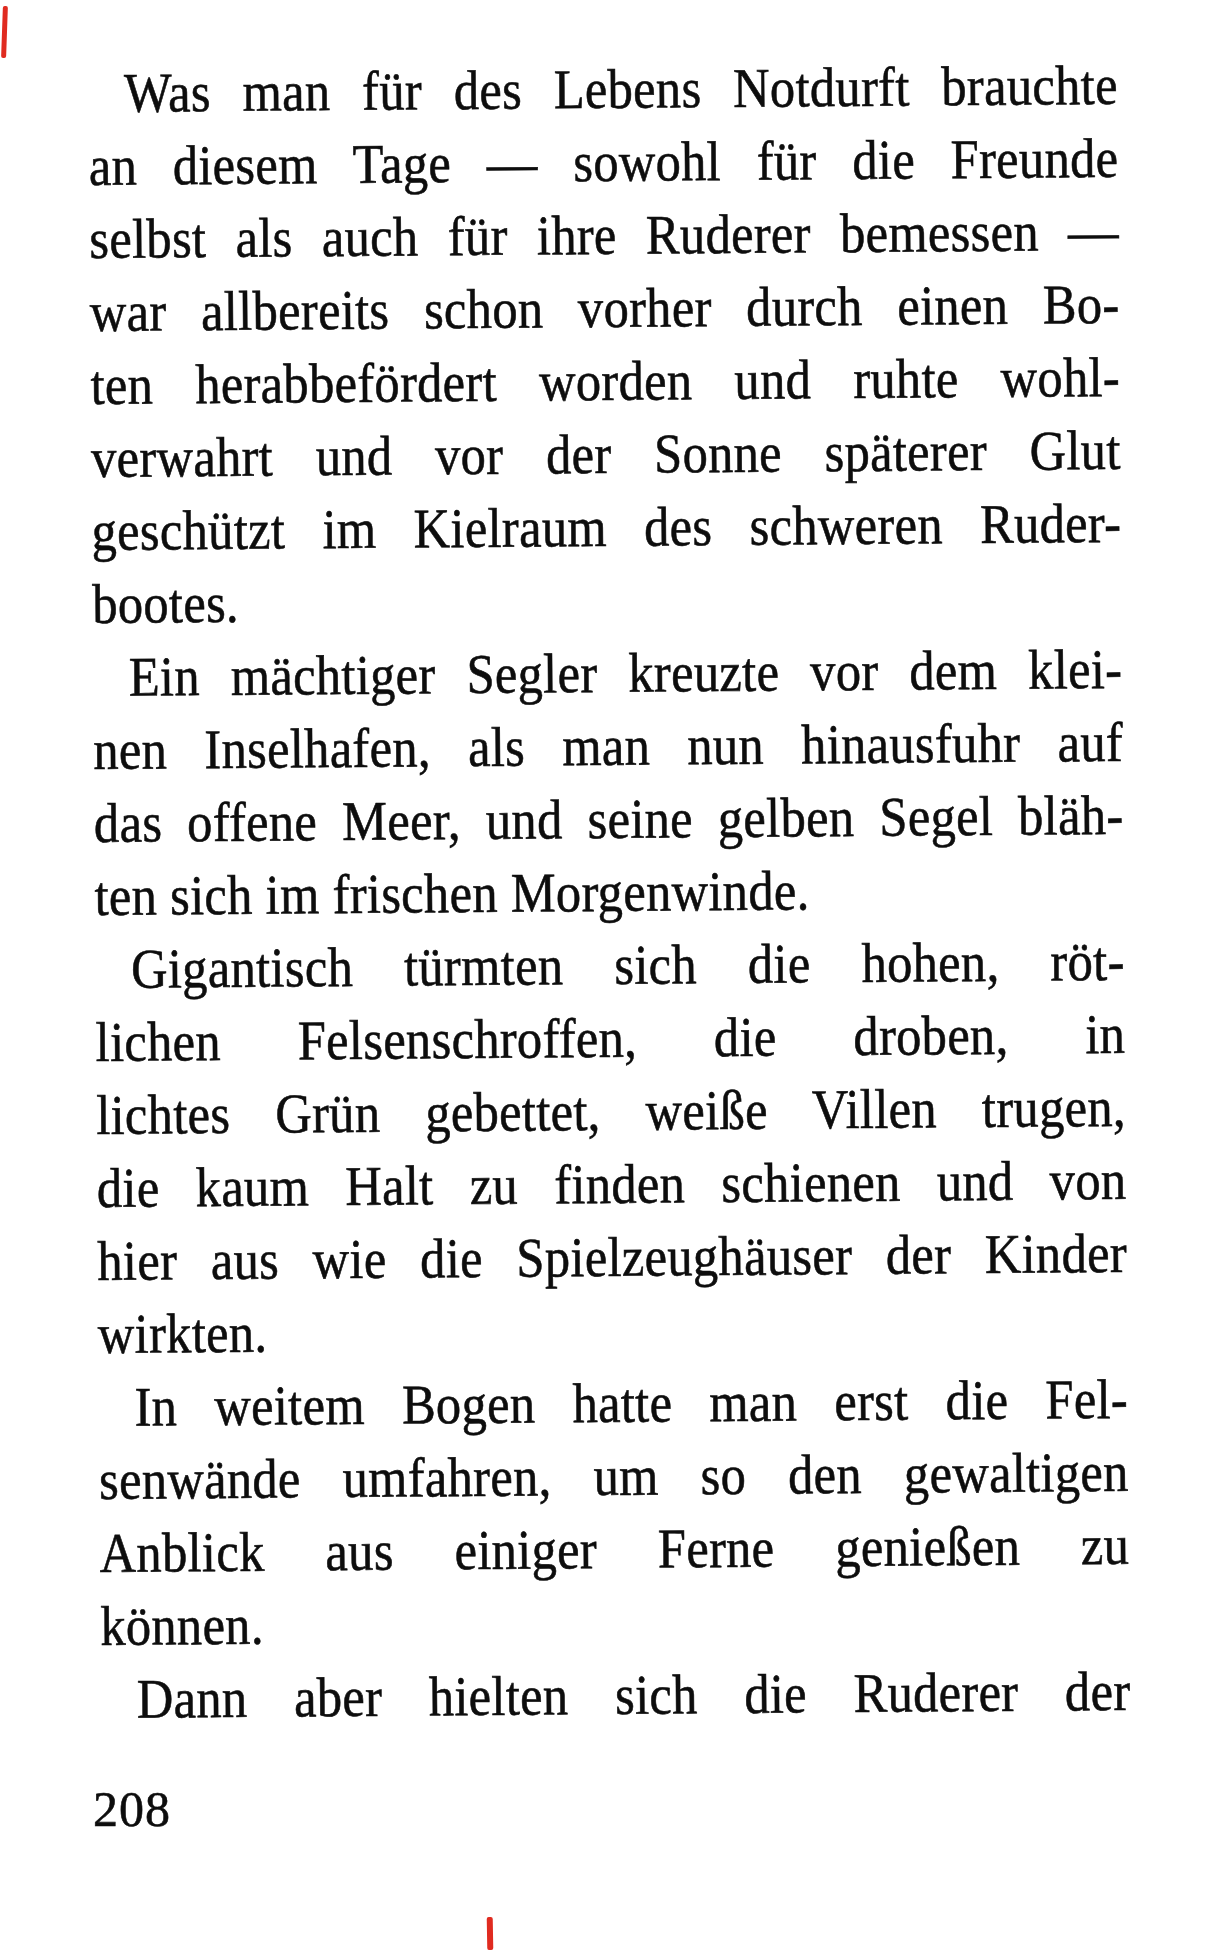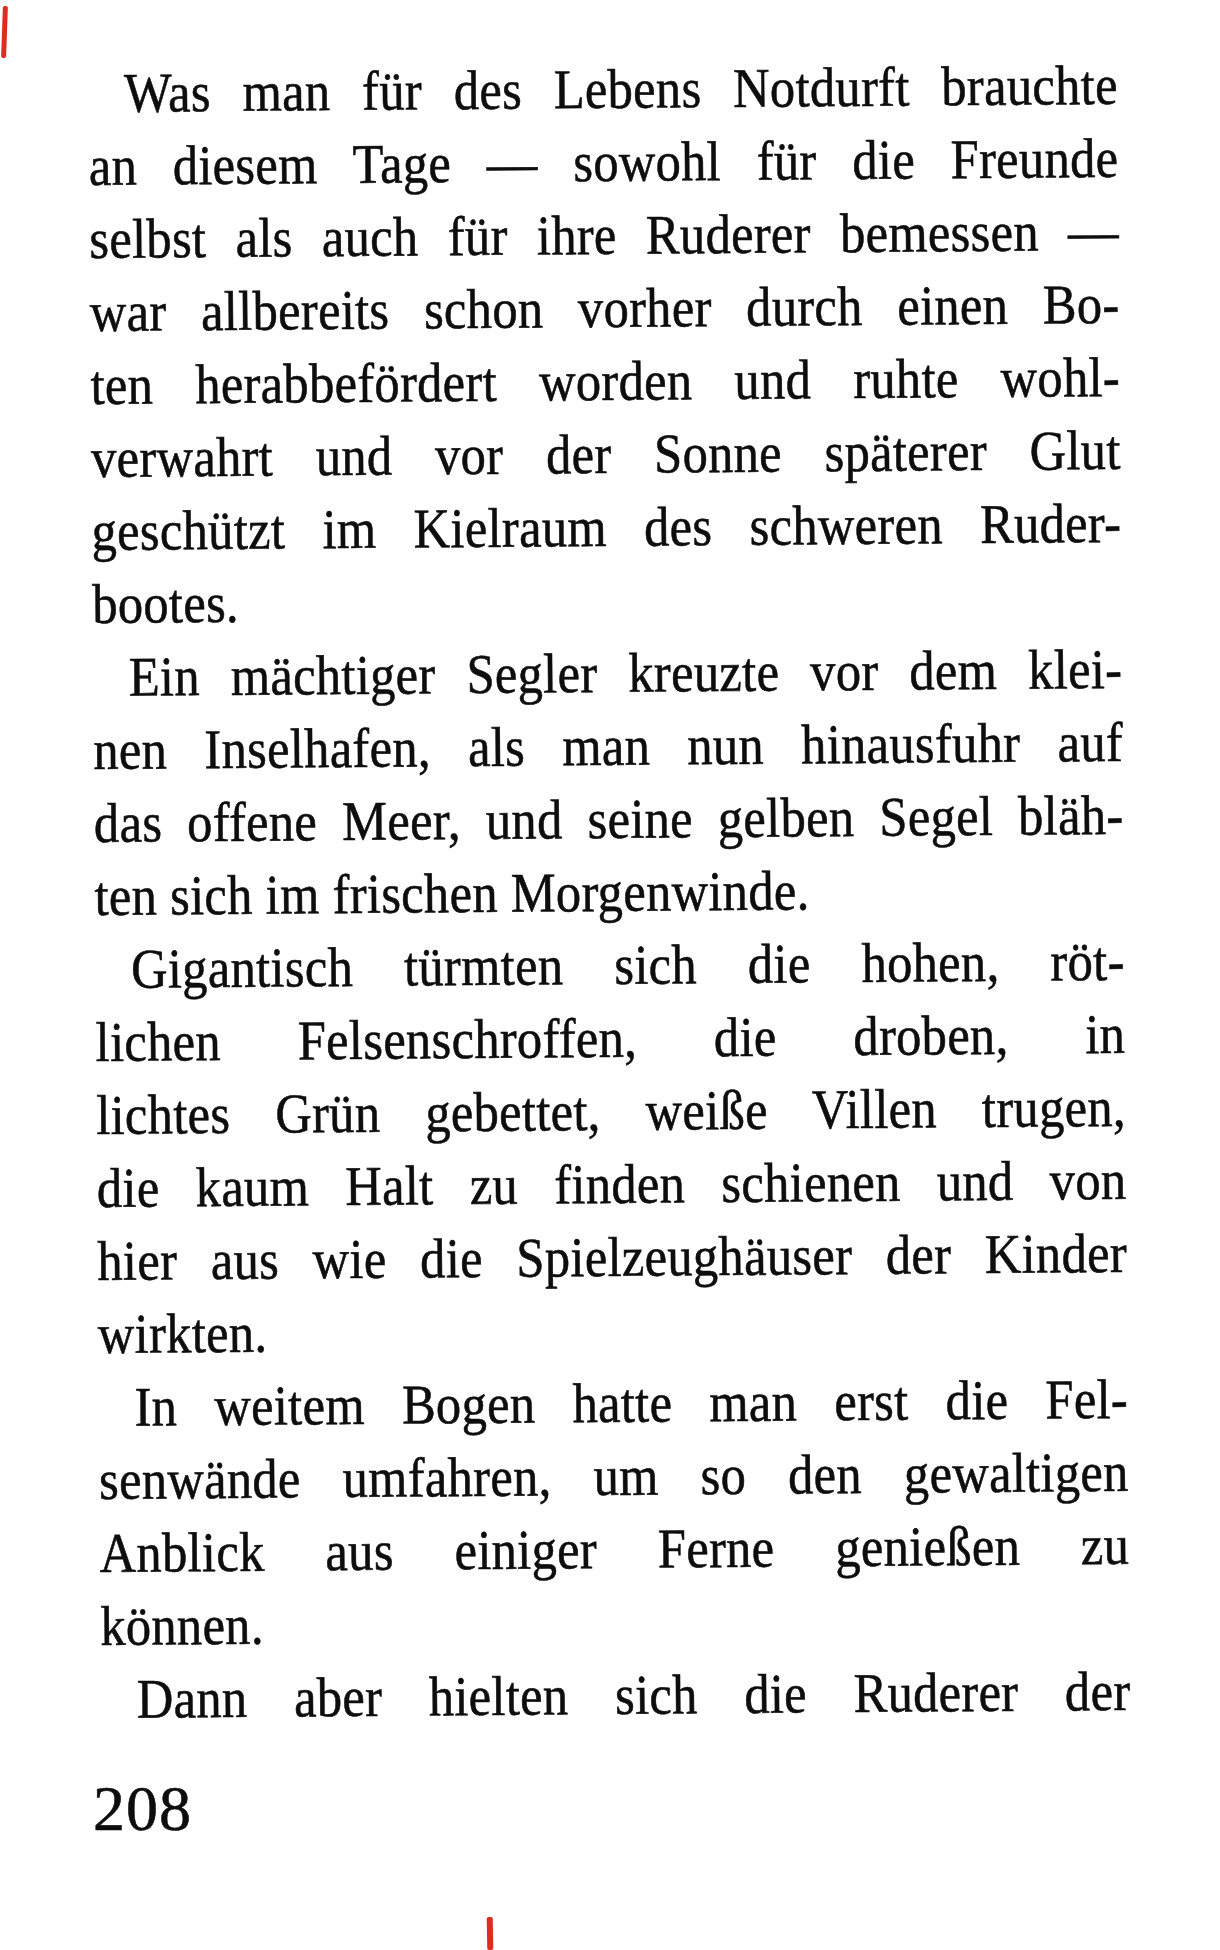--- a/index.html
+++ b/index.html
@@ -40,21 +40,21 @@
   .line.final {
     text-align-last: left;
   }
   .line.indent {
     text-indent: 40px;
   }
   .page-number {
     position: absolute;
     left: 93px;
     top: 1784px;
-    font-size: 64px;
+    font-size: 50px;
     line-height: 50px;
     letter-spacing: 1px;
     -webkit-text-stroke: 0.6px #101010;
   }
   .margin-dashes {
     position: absolute;
     left: 1204px;
     top: 1528px;
     height: 242px;
     width: 0;

